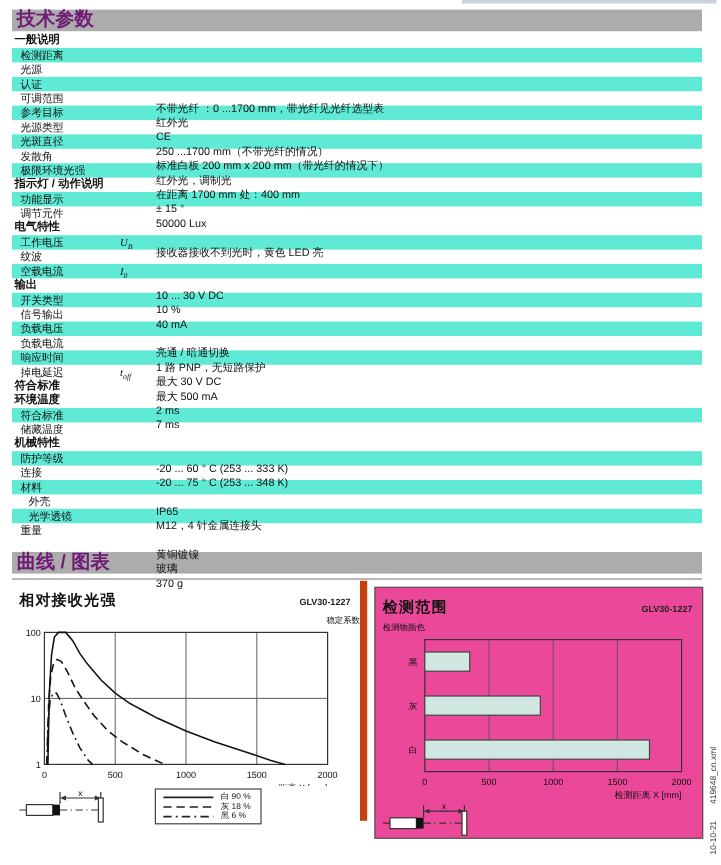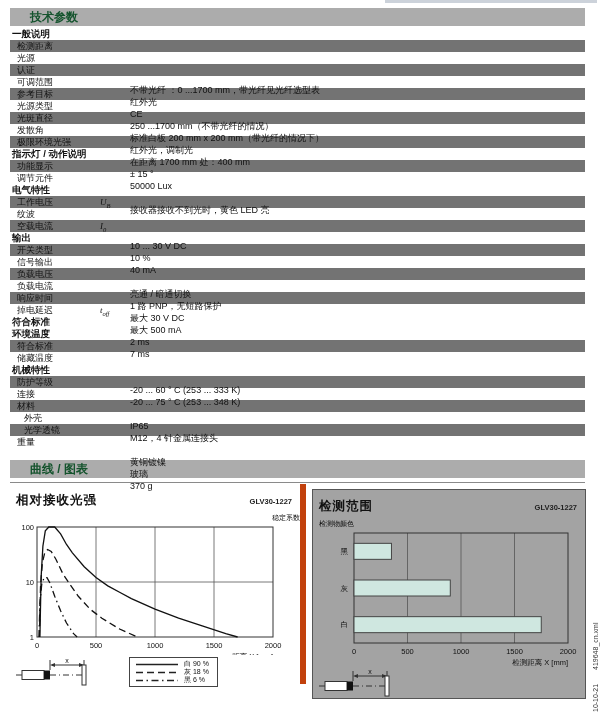--- a/index.html
+++ b/index.html
@@ -1,37 +1,37 @@
 <!DOCTYPE html>
 <html><head>
 <meta charset="utf-8">
 <style>
   html,body{margin:0;padding:0;background:#fff;}
   .page{position:relative;width:601px;height:721px;background:#ffffff;overflow:hidden;
         font-family:"Liberation Sans","DejaVu Sans",sans-serif;color:#111;}
   .scan-strip{position:absolute;left:385px;top:0;width:212px;height:3px;background:#ccd2da;}
   .content{position:absolute;left:10px;top:8px;width:575px;}
-  .section-bar{background:#acacac;color:#14532d;font-weight:bold;font-size:12px;
-               padding:2px 20px;height:14px;line-height:14px;}
+  .section-bar{background:#acacac;color:#701a75;font-weight:bold;font-size:16px;
+               padding:2px 4px;height:14px;line-height:14px;}
   .section-bar.second{margin-top:12px;}
   #spec-body{margin-top:2px;}
   .group-title{font-weight:bold;font-size:9.5px;line-height:12px;height:12px;padding-left:2px;}
   .spec-row{display:flex;height:12px;line-height:12px;font-size:9px;}
-  .spec-row.stripe{background:#737373;}
+  .spec-row.stripe{background:#5eead4;}
   .spec-row .lbl{flex:0 0 83px;padding-left:7px;white-space:nowrap;}
   .spec-row .lbl.sub{padding-left:14px;flex:0 0 76px;}
   .spec-row .sym{flex:0 0 30px;font-family:"Liberation Serif","DejaVu Serif",serif;
                  font-style:italic;font-size:9px;}
   .spec-row .sym sub{font-size:6.5px;}
   .spec-row .val{flex:1;white-space:nowrap;margin-top:44px;}
   .charts-wrap{position:relative;margin-top:4px;border-top:1px solid #8a8a8a;height:224px;}
   .panel-left{position:absolute;left:0;top:1px;width:290px;height:200px;
               border-right:6px solid #c2410c;text-align:right;}
   .panel-right{position:absolute;left:302px;top:6px;width:272px;height:208px;
-               border:1px solid #555;background:#a3a3a3;}
+               border:1px solid #555;background:#ec4899;}
   .chart-head{display:flex;justify-content:space-between;align-items:baseline;
               padding:8px 8px 0 6px;}
   .chart-title{font-size:12.5px;font-weight:bold;letter-spacing:1px;}
   .device-code{font-size:7.5px;font-weight:bold;color:#222;}
   .y-axis-label{font-size:7px;padding:4px 0 0 6px;height:10px;line-height:10px;}
   svg.plot{display:block;}
   .bottom-row{display:flex;align-items:center;gap:28px;padding-left:6px;margin-top:2px;}
   .legend-box{border:1px solid #444;padding:2px 8px 2px 6px;}
   .legend-row{display:flex;align-items:center;gap:6px;height:8px;}
   .legend-label{font-size:7px;white-space:nowrap;}

